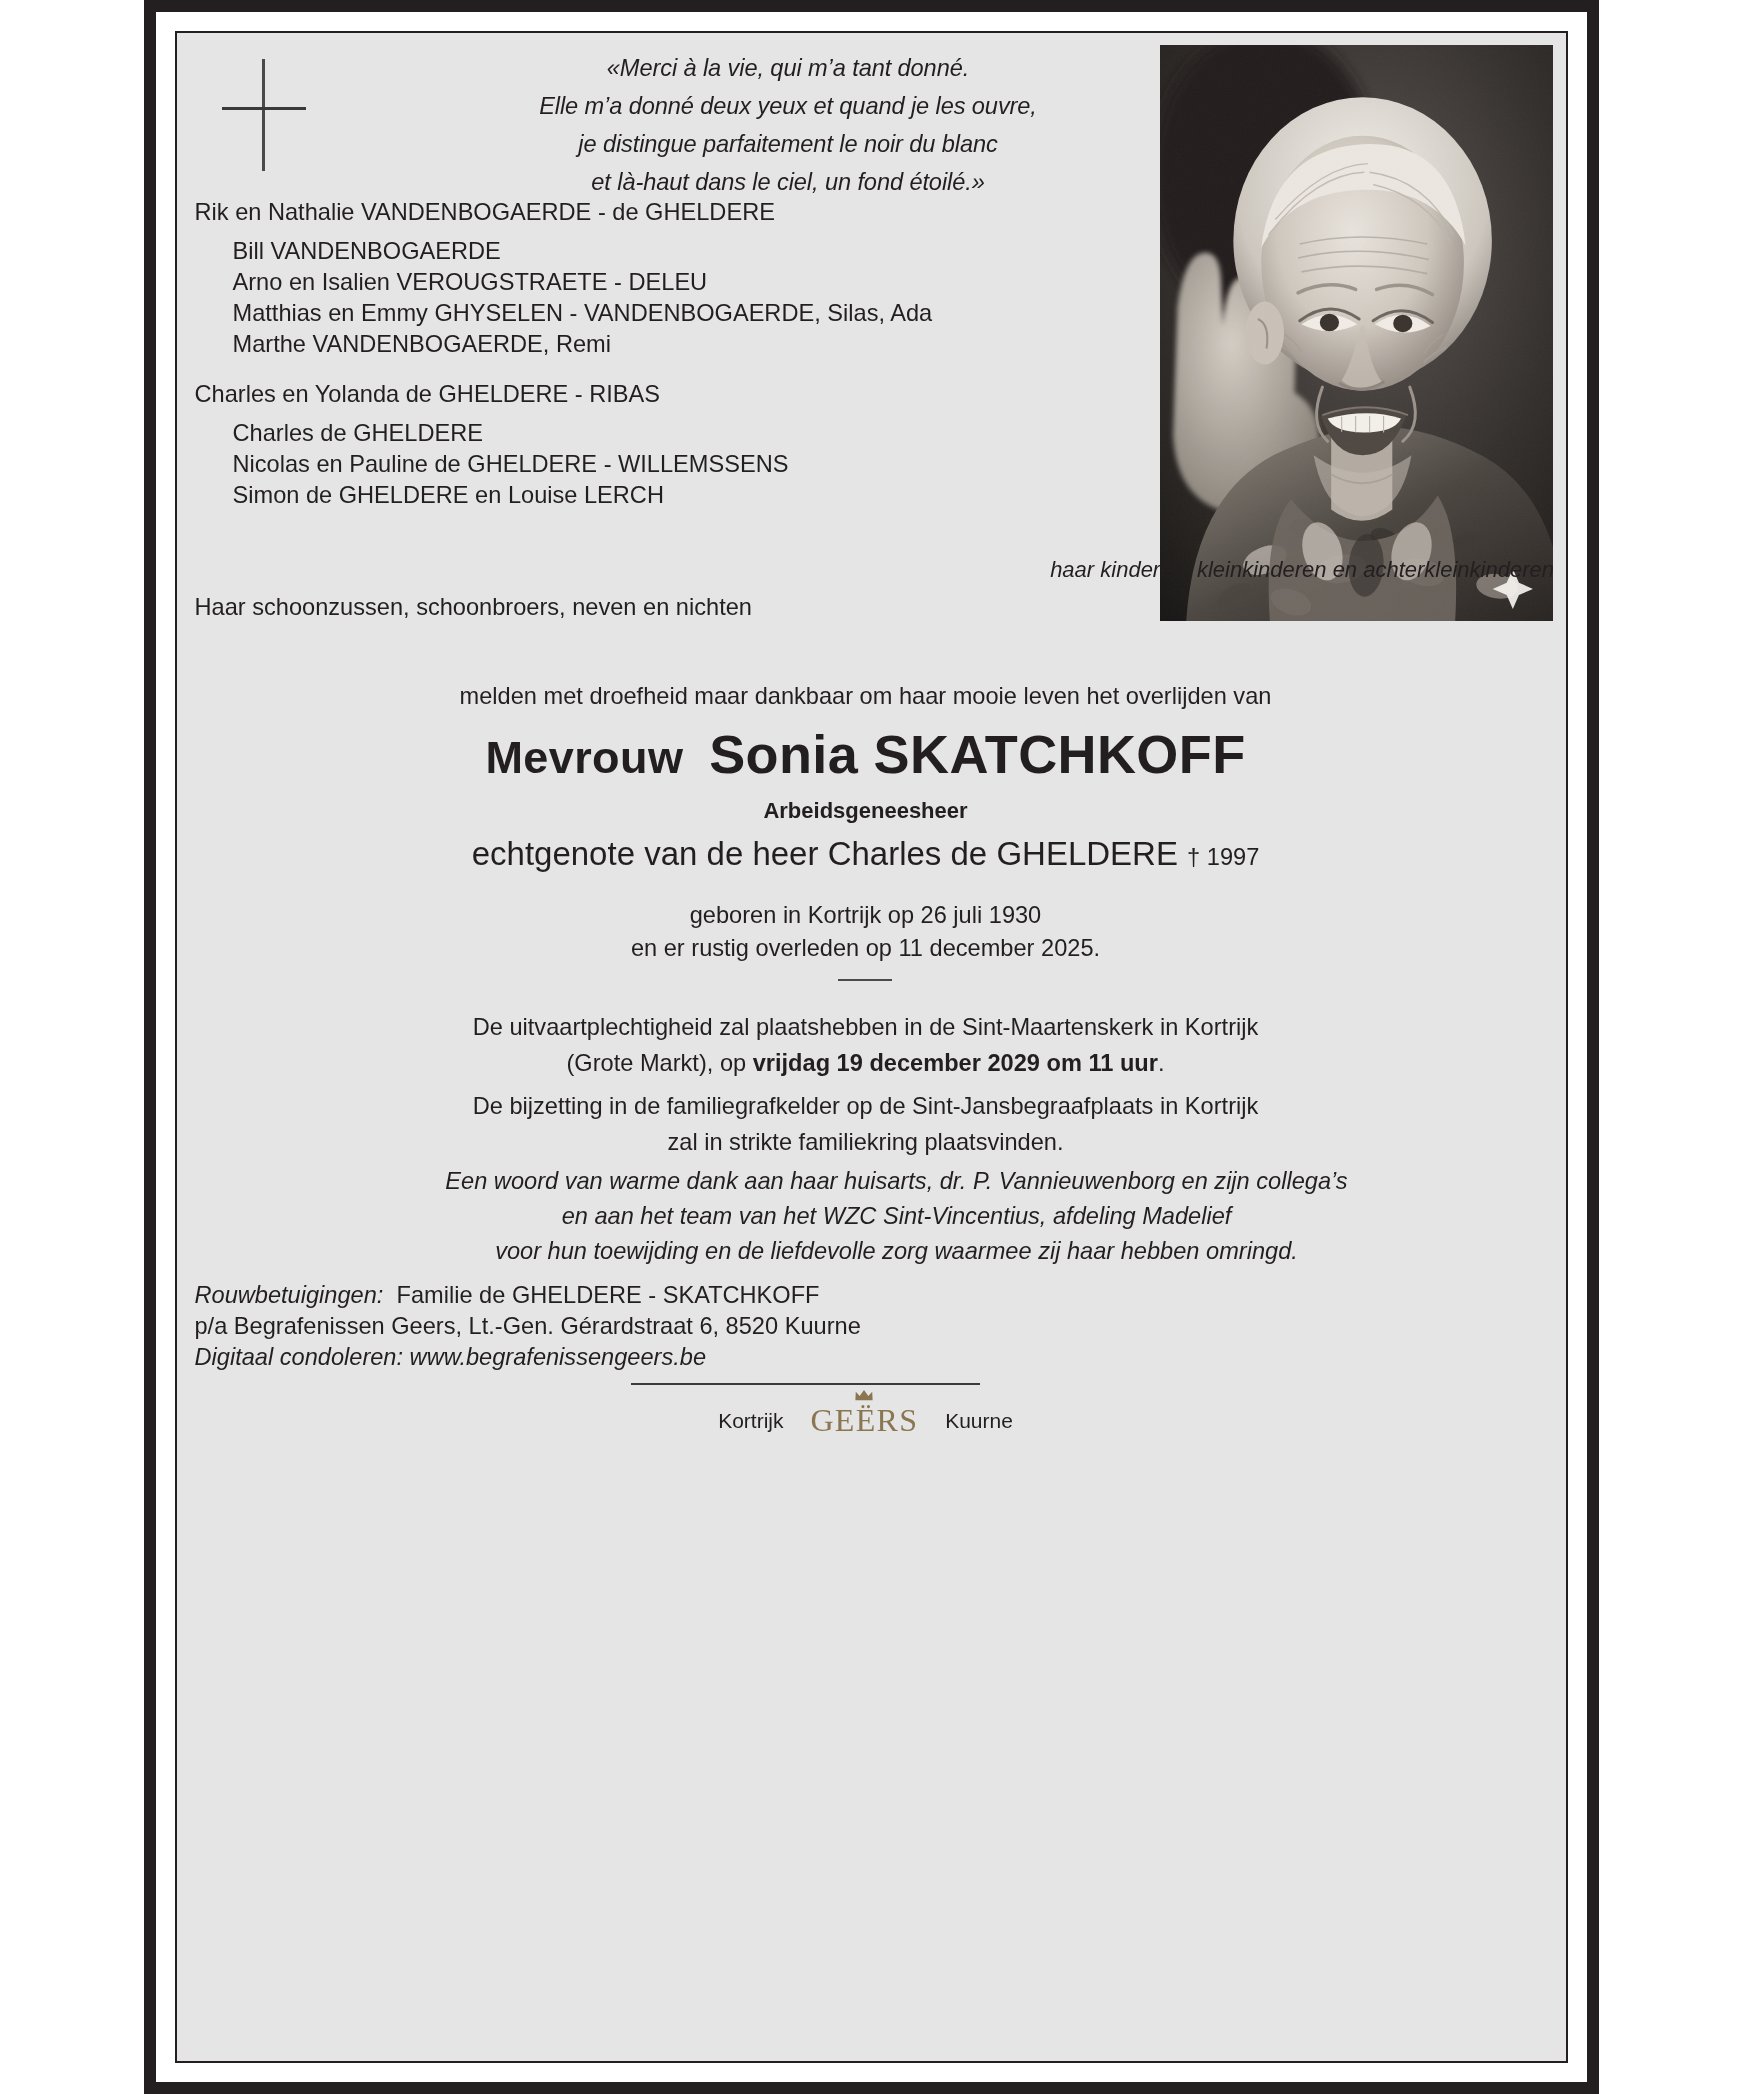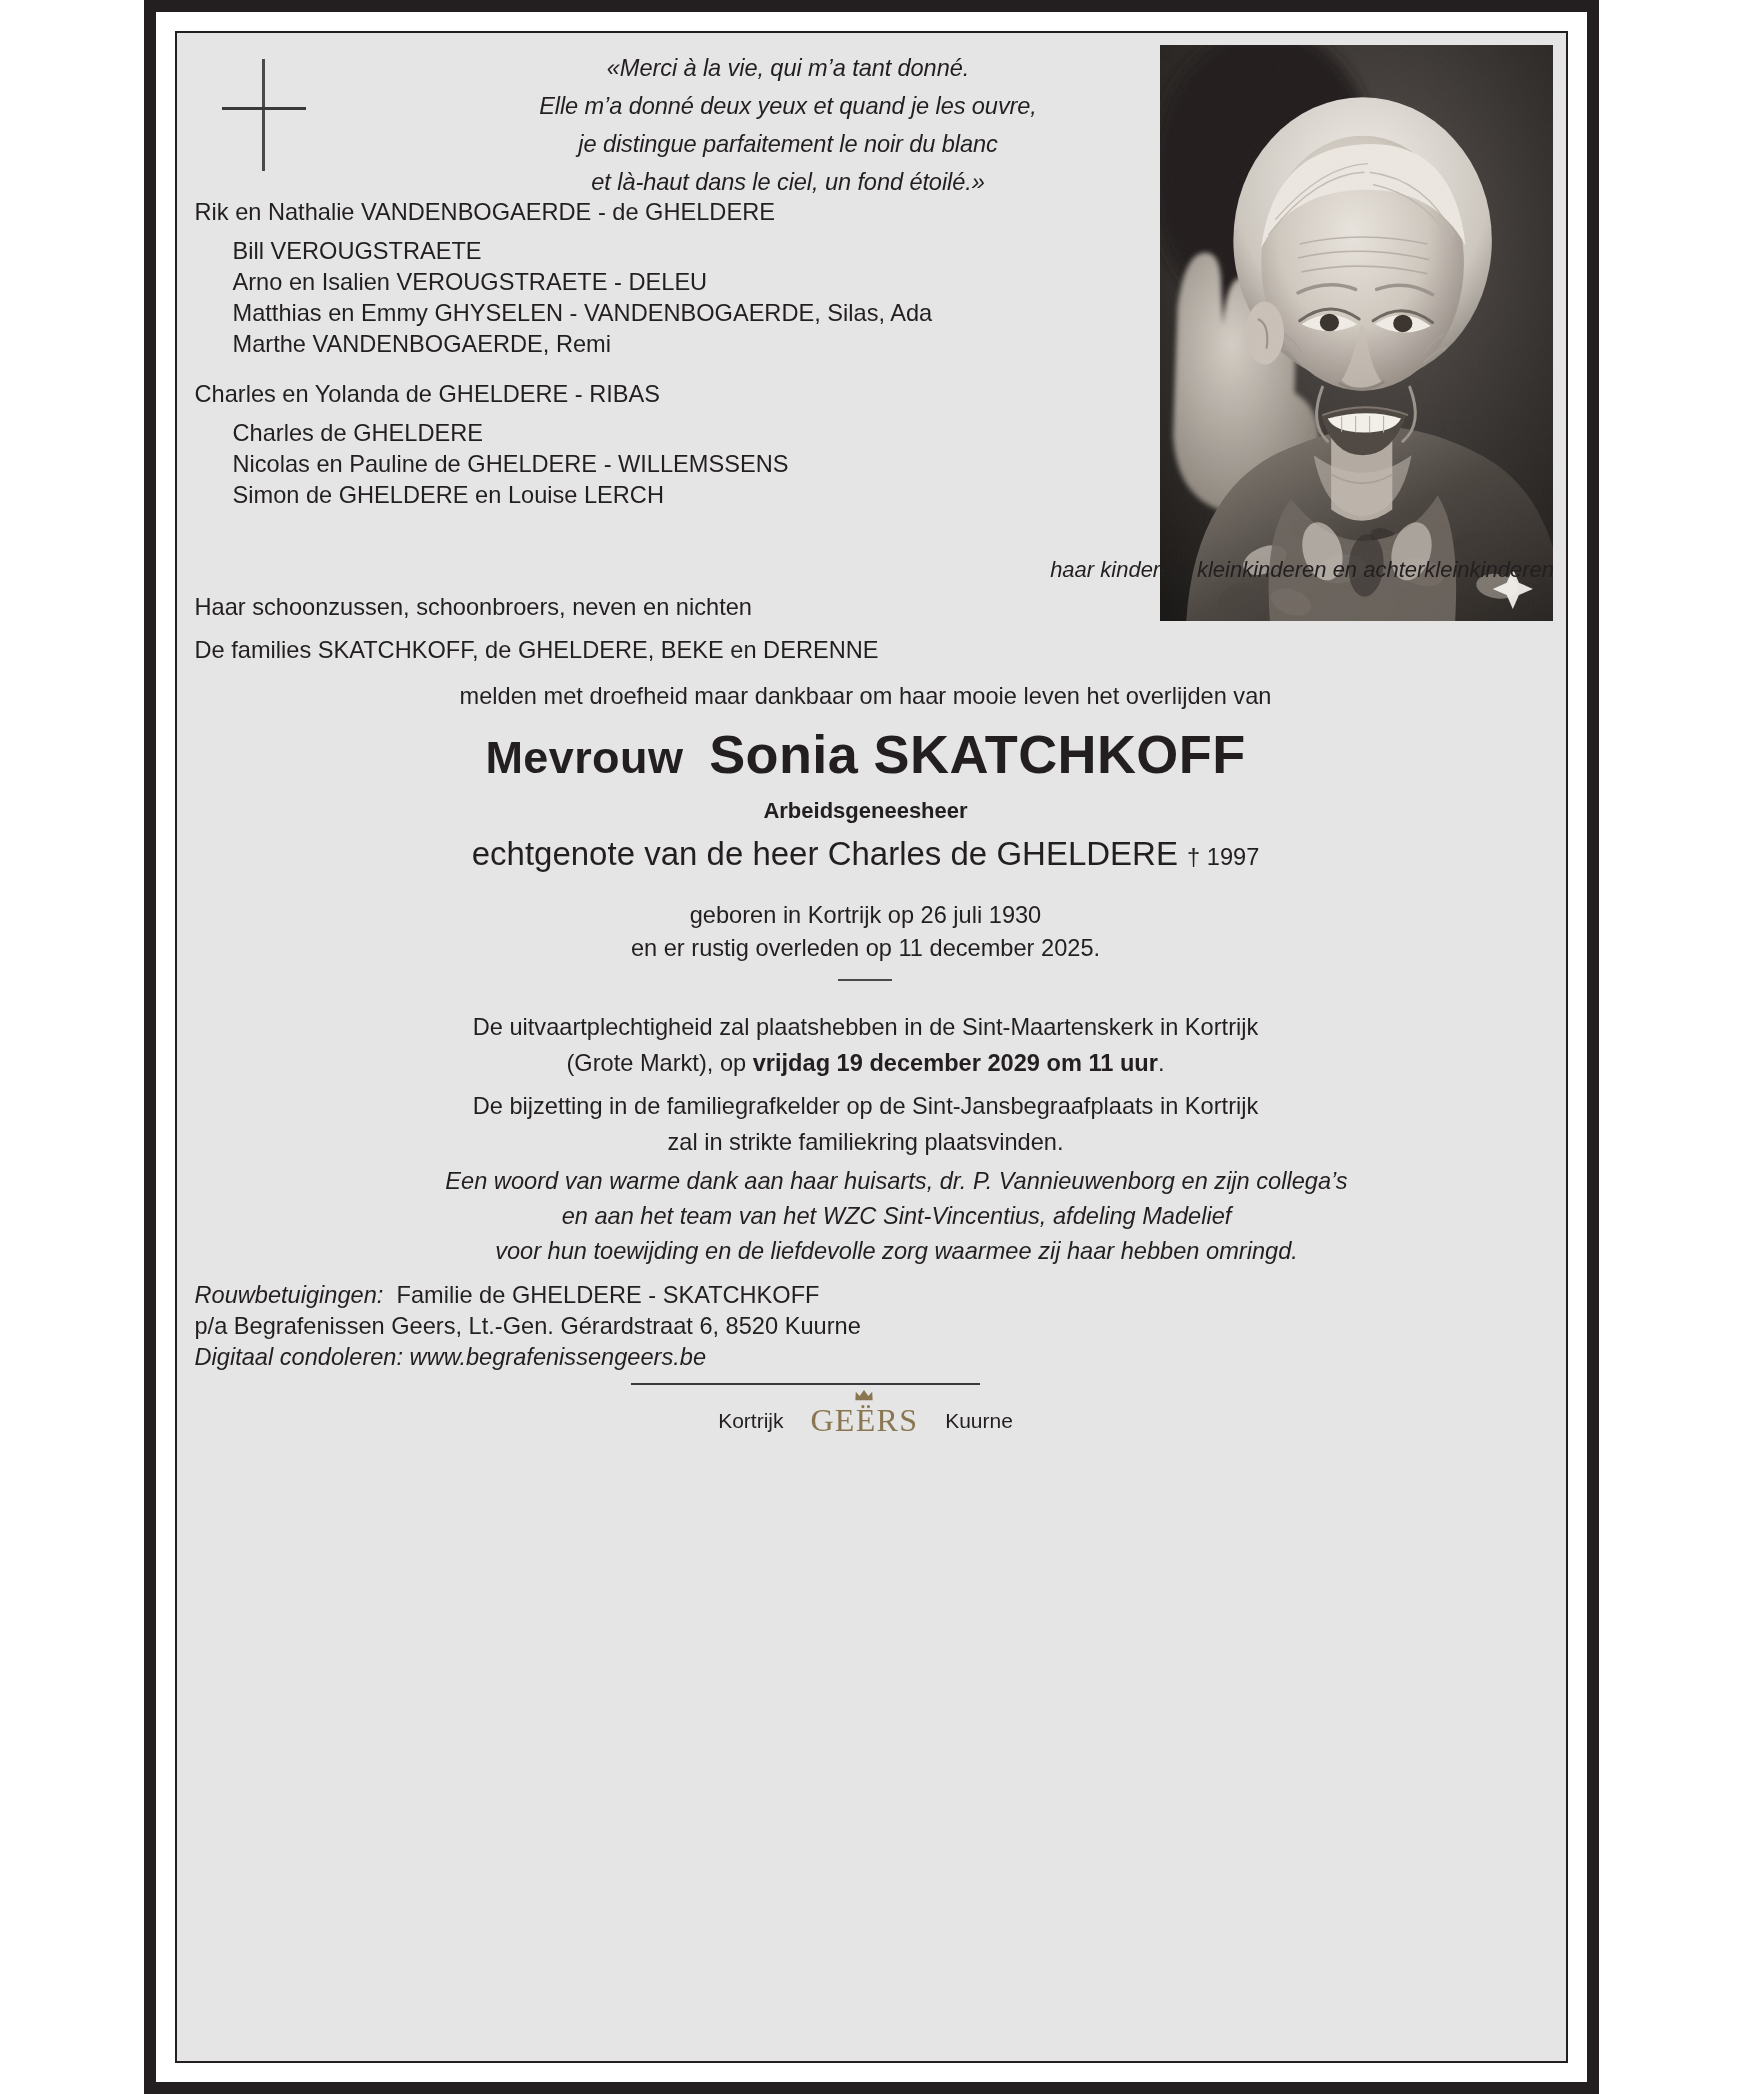--- a/index.html
+++ b/index.html
@@ -444,36 +444,35 @@
 
           <path d="M404 600 l7 16 l16 7 l-16 7 l-7 16 l-7 -16 l-16 -7 l16 -7 z" fill="#f7f5f1" opacity="0.92"></path>
 
           <rect x="0" y="0" width="450" height="660" filter="url(#grainF)" opacity="0.5"></rect>
         </svg>
       </div>
 
       <div id="family">
         <div class="fam-group">
           <div class="fam-head">Rik en Nathalie VANDENBOGAERDE - de GHELDERE</div>
-          <div class="fam-child">Bill VEROUGSTRAETE</div>
+          <div class="fam-child">Bill VANDENBOGAERDE</div>
           <div class="fam-child">Arno en Isalien VEROUGSTRAETE - DELEU</div>
           <div class="fam-child">Matthias en Emmy GHYSELEN - VANDENBOGAERDE, Silas, Ada</div>
           <div class="fam-child">Marthe VANDENBOGAERDE, Remi</div>
         </div>
         <div class="fam-group">
           <div class="fam-head">Charles en Yolanda de GHELDERE - RIBAS</div>
           <div class="fam-child">Charles de GHELDERE</div>
           <div class="fam-child">Nicolas en Pauline de GHELDERE - WILLEMSSENS</div>
           <div class="fam-child">Simon de GHELDERE en Louise LERCH</div>
         </div>
       </div>
 
       <div id="descendants-label">haar kinderen, kleinkinderen en achterkleinkinderen</div>
       <div id="inlaws">Haar schoonzussen, schoonbroers, neven en nichten</div>
-      <div id="families-line">De families SKATCHKOFF, de GHELDERE, BEKE en DERENNE</div>
 
       <div id="announce">melden met droefheid maar dankbaar om haar mooie leven het overlijden van</div>
 
       <div id="name-line">
         <span class="title">Mevrouw</span><span class="title">&nbsp;&nbsp;</span><span class="given">Sonia</span><span class="given">&nbsp;</span><span class="surname">SKATCHKOFF</span>
       </div>
 
       <div id="profession">Arbeidsgeneesheer</div>
 
       <div id="spouse-line">

